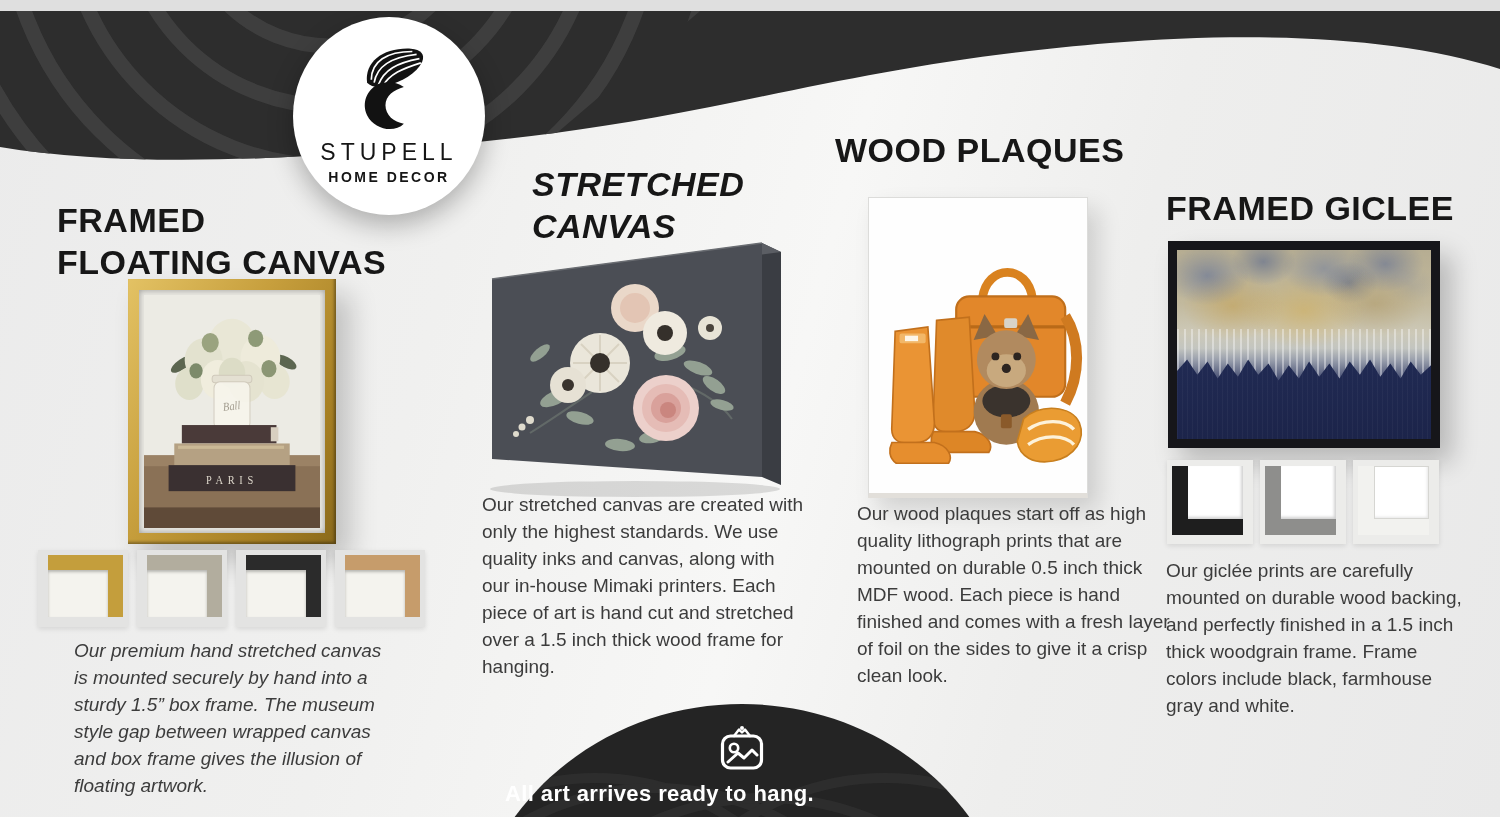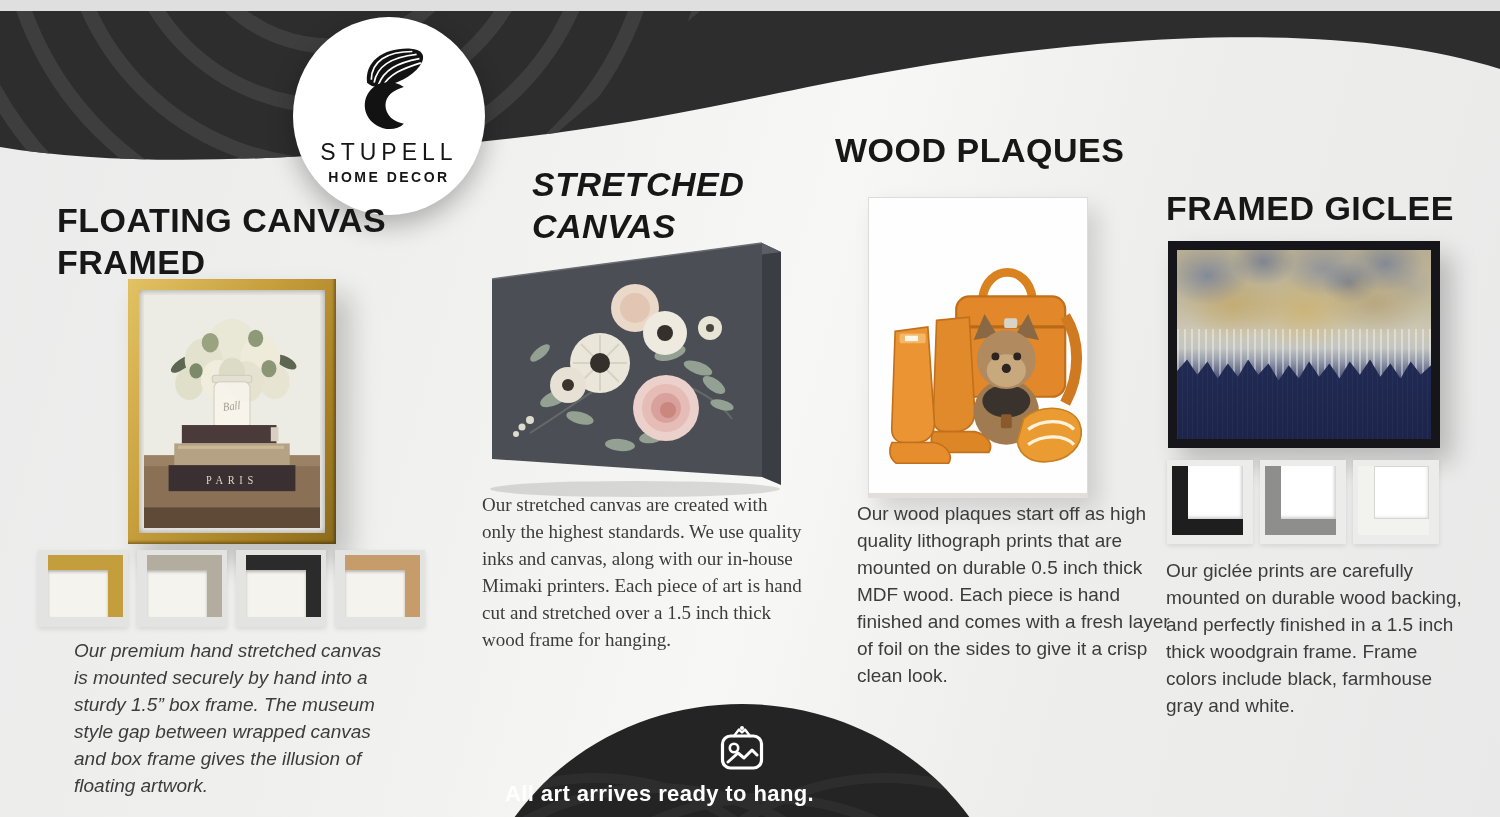--- a/index.html
+++ b/index.html
@@ -108,22 +108,22 @@
         <path d="M40,59 C48,38 66,28 98,22"></path>
         <path d="M46,61 C56,44 74,36 100,28"></path>
       </g>
       <path d="M40,58 C24,66 16,84 24,102 C34,122 62,128 76,114 C62,112 50,102 50,88 C50,74 62,66 76,62 C64,54 50,54 40,58 Z" fill="#121212"></path>
     </svg>
     <div class="logo-name">STUPELL</div>
     <div class="logo-tag">HOME DECOR</div>
   </div>
 
   <div class="h" style="left:57px;top:188px;">
+    <span style="display:block">FRAMED</span>
     <span style="display:block">FLOATING CANVAS</span>
-    <span style="display:block">FRAMED</span>
   </div>
 
   <div class="gold-frame">
     <div class="float-gap">
         <div class="float-art">
       <svg viewBox="0 0 186 215" width="100%" height="100%" preserveAspectRatio="none">
         <rect x="0" y="0" width="186" height="160" fill="#ecebe4"></rect>
         <rect x="0" y="148" width="186" height="67" fill="#8a7156"></rect>
         <rect x="0" y="148" width="186" height="10" fill="#9b8265"></rect>
         <rect x="0" y="196" width="186" height="19" fill="#5f4a38"></rect>
@@ -238,21 +238,21 @@
         <g fill="#dfdbcd">
             <circle cx="60" cy="187" r="4"></circle>
             <circle cx="52" cy="194" r="3.5"></circle>
             <circle cx="46" cy="201" r="3"></circle>
           </g>
       </g>
       <polyline points="22,46 292,10" stroke="#6a6d72" stroke-width="1.5" fill="none"></polyline>
     </svg>
   </div>
 
-  <div class="p" style="left:482px;top:480px;width:322px;font-family:Liberation Serif, serif;">Our stretched canvas are created with only the highest standards. We use quality inks and canvas, along with our in-house Mimaki printers. Each piece of art is hand cut and stretched over a 1.5 inch thick wood frame for hanging.</div>
+  <div class="p" style="left:482px;top:480px;width:322px;">Our stretched canvas are created with only the highest standards. We use quality inks and canvas, along with our in-house Mimaki printers. Each piece of art is hand cut and stretched over a 1.5 inch thick wood frame for hanging.</div>
 
   <div class="h" style="left:835px;top:118px;">WOOD PLAQUES</div>
 
   <div class="plaque">
     <svg viewBox="0 0 200 270" width="100%" height="100%">
 
       <path d="M104,92 C108,60 146,60 150,92" stroke="#d9821f" stroke-width="8" fill="none"></path>
       <rect x="80" y="90" width="100" height="92" rx="12" fill="#e2872a" stroke="#c06f1b" stroke-width="2"></rect>
       <line x1="80" y1="118" x2="180" y2="118" stroke="#b96a18" stroke-width="3"></line>
       <rect x="124" y="110" width="12" height="9" rx="2" fill="#d8d3c8"></rect>

